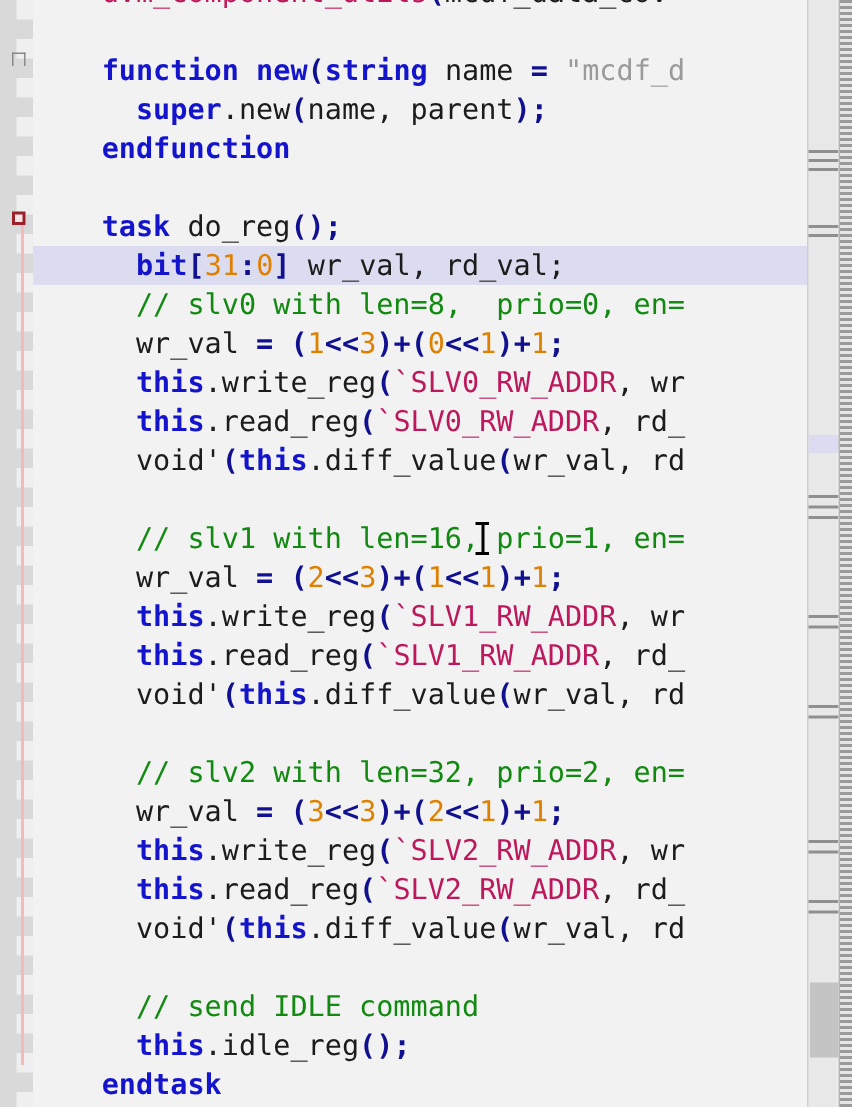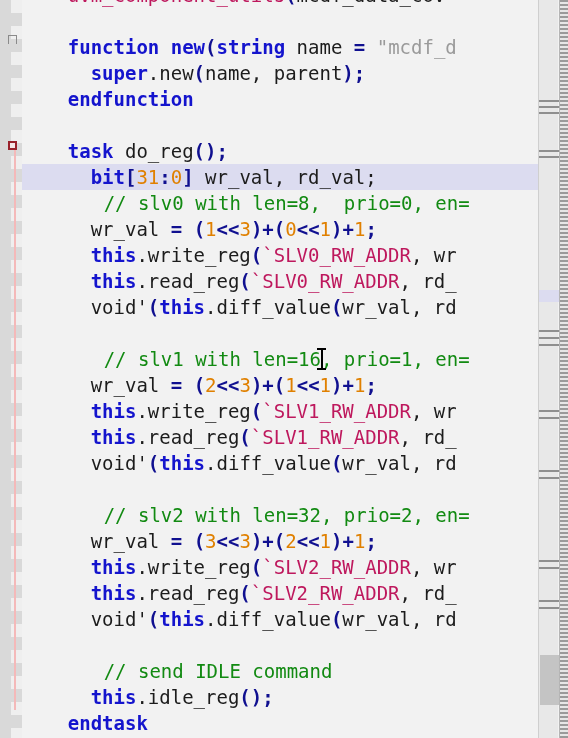--- a/index.html
+++ b/index.html
@@ -114,21 +114,21 @@
     height: 26px;
     line-height: 26px;
     white-space: pre;
   }
 
   
   .kw      { color: #1414cd; font-weight: bold; }
   .punct   { color: #101090; font-weight: bold; }
   .num     { color: #e08000; }
   .macro   { color: #be185d; }
-  .comment { color: #128a12; margin-left: 13px; }
+  .comment { color: #128a12; }
   .str     { color: #9a9a9a; }
   .plain   { color: #1c1c1c; }
 
   
   #mouse-caret {
     position: absolute;
     z-index: 20;
     width: 9px;
     height: 22px;
     pointer-events: none;

